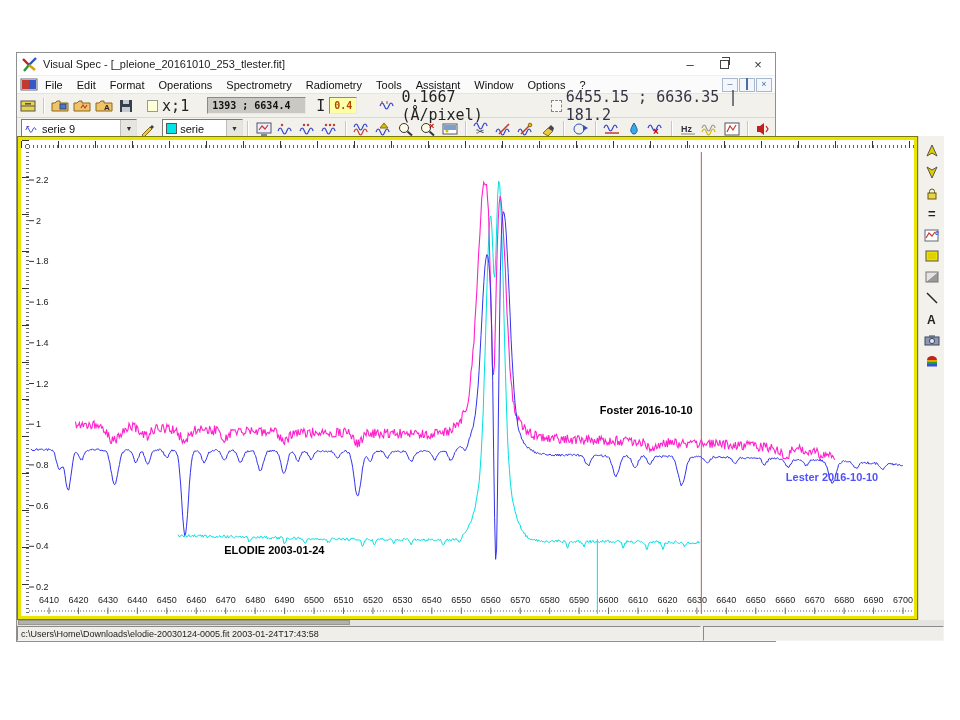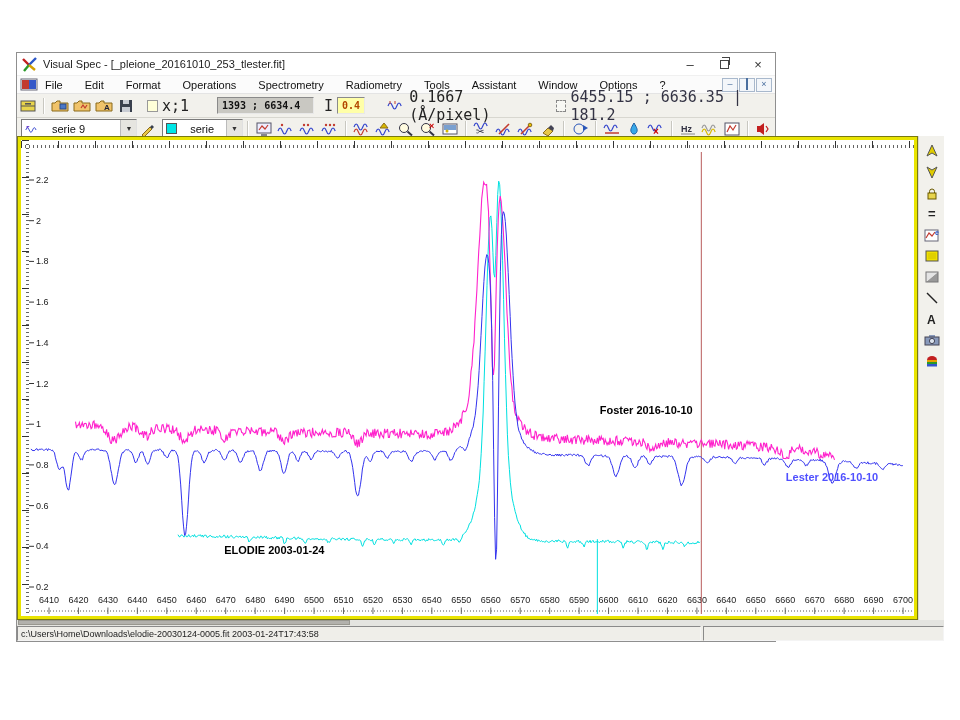--- a/index.html
+++ b/index.html
@@ -12,50 +12,50 @@
   .applogo{width:18px;height:16px;margin-left:4px;display:inline-flex;}
   .title{font-size:11px;color:#222;margin-left:4px;flex:1;white-space:nowrap;}
   .wc{width:34px;height:20px;display:flex;align-items:center;justify-content:center;
       font-size:13px;color:#333;cursor:default;}
   .restore-glyph{position:relative;width:7px;height:7px;border:1px solid #444;background:#fff;}
   .restore-glyph::before{content:'';position:absolute;left:1px;top:-4px;width:7px;height:7px;
       border:1px solid #444;border-left:none;border-bottom:none;}
   
   .menubar{height:17px;display:flex;align-items:center;background:#fbfbfb;border-bottom:1px solid #e4e4e4;}
   .mdi-icon{width:18px;height:15px;margin-left:3px;display:inline-flex;}
-  .menu-items{display:flex;flex:1;gap:8px;}
+  .menu-items{display:flex;flex:1;}
   .menu-item{font-size:11px;color:#111;padding:1px 7px;white-space:nowrap;}
   .mdi-controls{display:flex;margin-right:3px;gap:1px;}
   .mdi-btn{width:14px;height:12px;border:1px solid #a8b8cc;background:#f3f6fa;color:#4a6f9f;
       font-size:9px;line-height:10px;text-align:center;}
   .mdi-restore{position:relative;width:5px;height:5px;border:1px solid #4a6f9f;margin:2px auto;}
   
   .toolbar{display:flex;align-items:center;background:#f2f1ec;border-bottom:1px solid #d8d7d0;}
   .tb1{height:23px;}
   .tb2{height:21px;}
   .icon-row{display:flex;align-items:center;}
   .tbtn{width:20px;height:18px;border:none;background:transparent;display:flex;align-items:center;
       justify-content:center;padding:0;margin:0 1px;}
   .sep{width:1px;height:16px;background:#c8c7c0;border-right:1px solid #fff;margin:0 4px;}
   .chk{width:10px;height:10px;background:#ffffd8;border:1px solid #999;margin-left:10px;}
   .lbl{font-size:15px;color:#222;margin:0 4px;}
   .mono{font-family:"DejaVu Sans Mono",monospace;}
   .field{box-sizing:border-box;border:1px solid;border-color:#8a8a8a #e8e8e8 #e8e8e8 #8a8a8a;
       font-family:"DejaVu Sans Mono",monospace;font-size:10px;display:flex;align-items:center;
       padding:0 4px;height:17px;}
-  .coord{width:108px;background:#c9c8c2;color:#111;font-weight:bold;margin-left:24px;}
+  .coord{width:108px;background:#c9c8c2;color:#111;font-weight:bold;margin-left:14px;}
   .intensity{width:30px;background:#ffffa8;color:#b34700;font-weight:bold;}
   .disp{color:#222;}
   .sel-text{color:#334;}
   .dashed-box{width:10px;height:10px;border:1px dashed #888;background:#f8f8f4;margin-left:14px;}
   .icon-inline{width:18px;height:16px;display:inline-flex;margin-left:22px;}
   
   .combo{display:flex;align-items:center;height:18px;background:#fff;border:1px solid;
       border-color:#7a7a7a #e0e0e0 #e0e0e0 #7a7a7a;font-size:11px;color:#111;margin-left:4px;}
-  .combo-body{display:flex;align-items:center;flex:1;padding:0 3px;gap:13px;}
+  .combo-body{display:flex;align-items:center;flex:1;padding:0 3px;gap:3px;}
   .combo-arrow{width:15px;height:100%;background:#e6e5e0;border-left:1px solid #bbb;display:flex;
       align-items:center;justify-content:center;font-size:7px;color:#333;}
   .swatch{width:9px;height:9px;background:#00e6e6;border:1px solid #555;}
   .combo-icon{width:14px;height:13px;display:inline-flex;}
   .combo.serie{width:122px;}
   .combo.color{width:84px;}
   
   .plot-frame{position:absolute;left:0;top:83px;width:901px;height:484px;background:#e9e400;
       border:1px solid #7a7a10;box-sizing:border-box;padding:3px;}
   .plot-inner{position:relative;width:100%;height:100%;background:#fff;overflow:hidden;}

